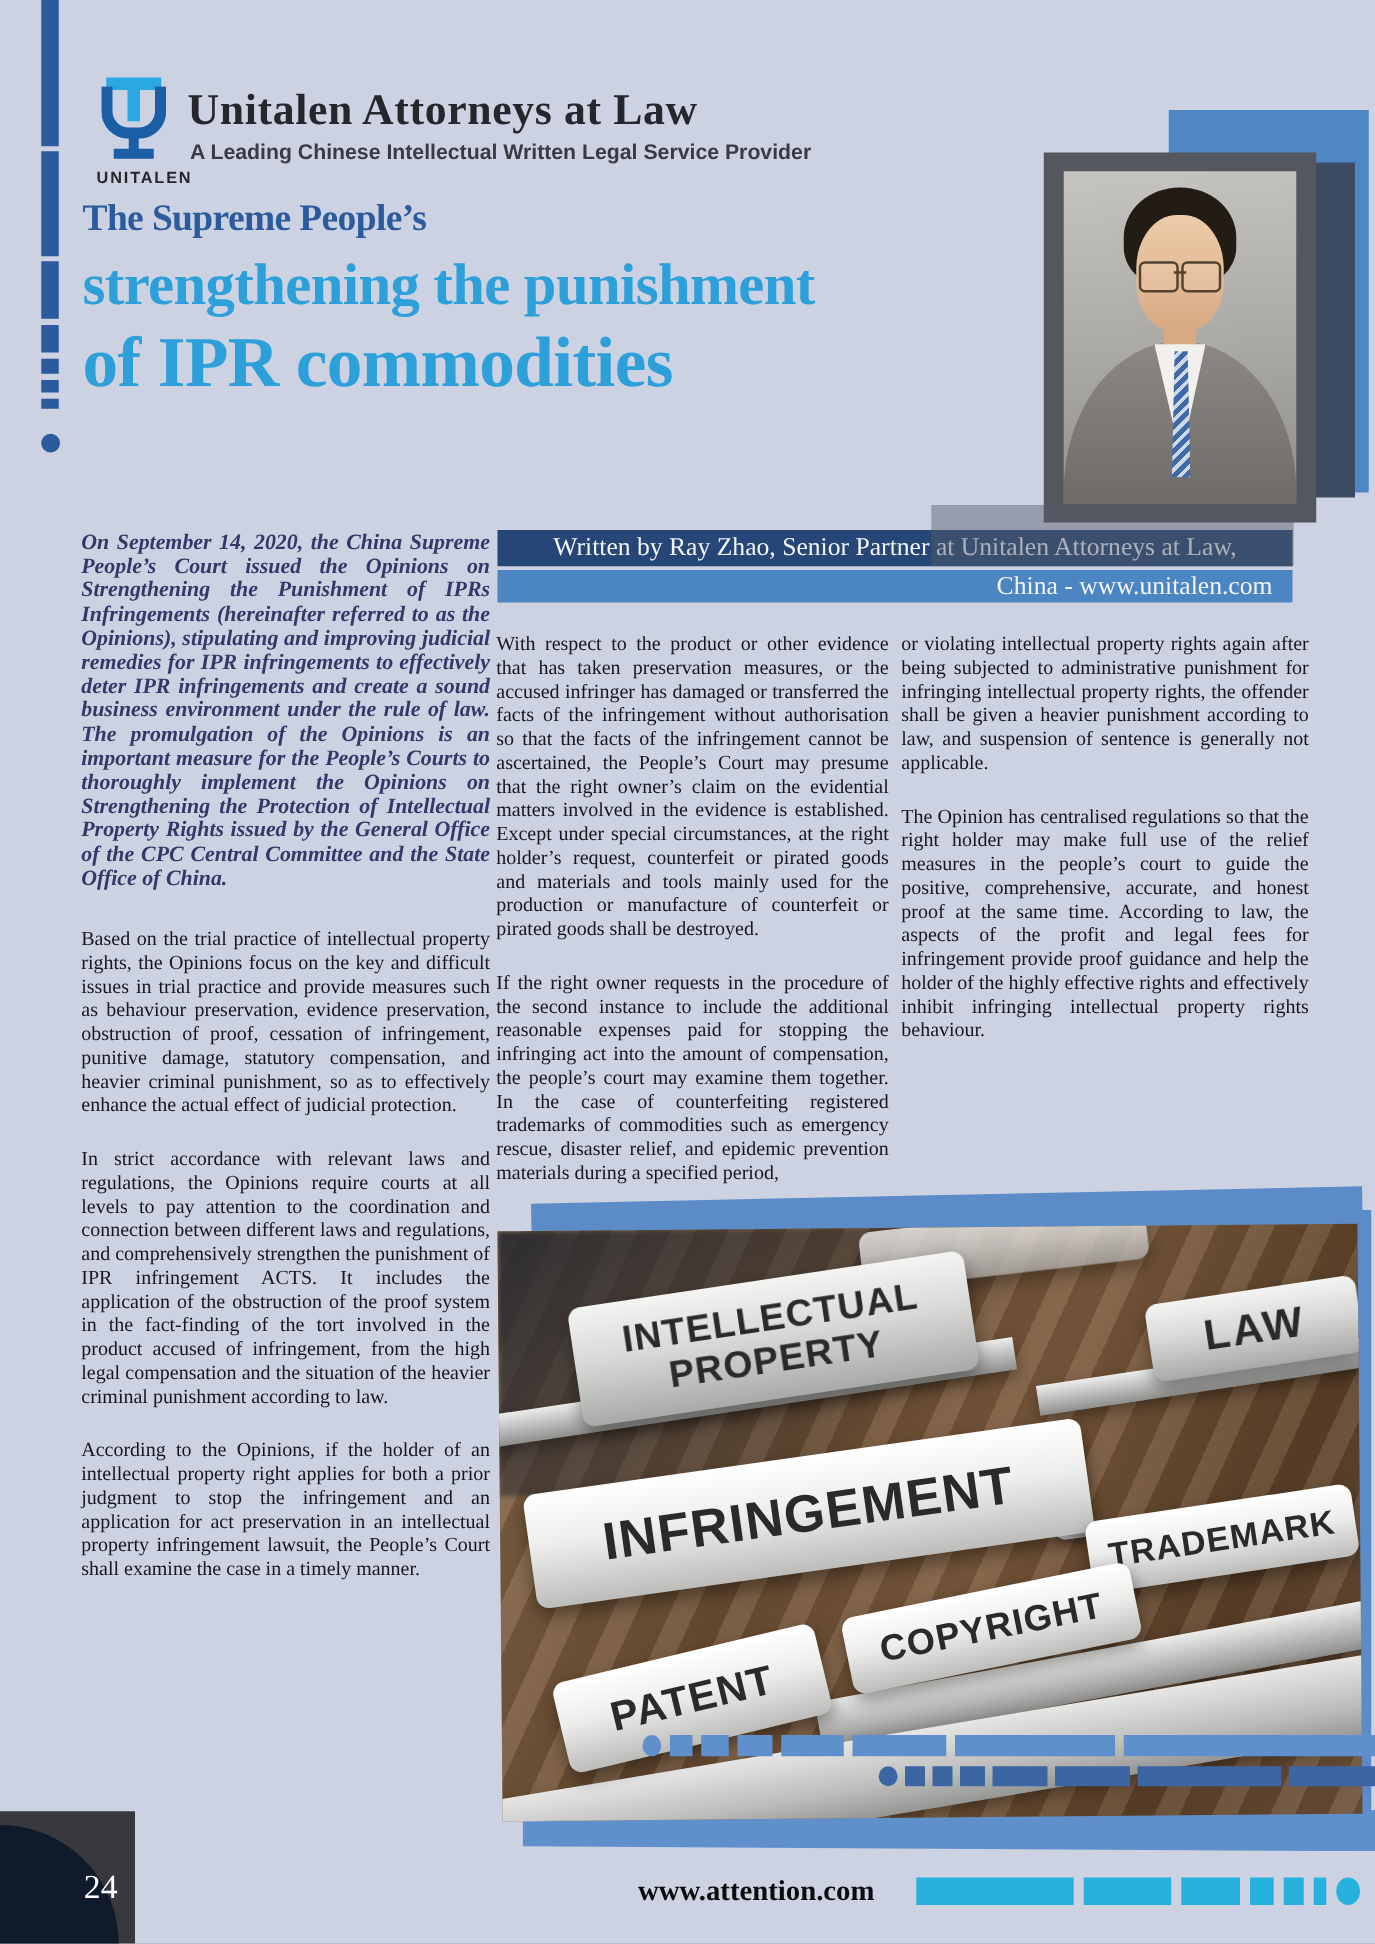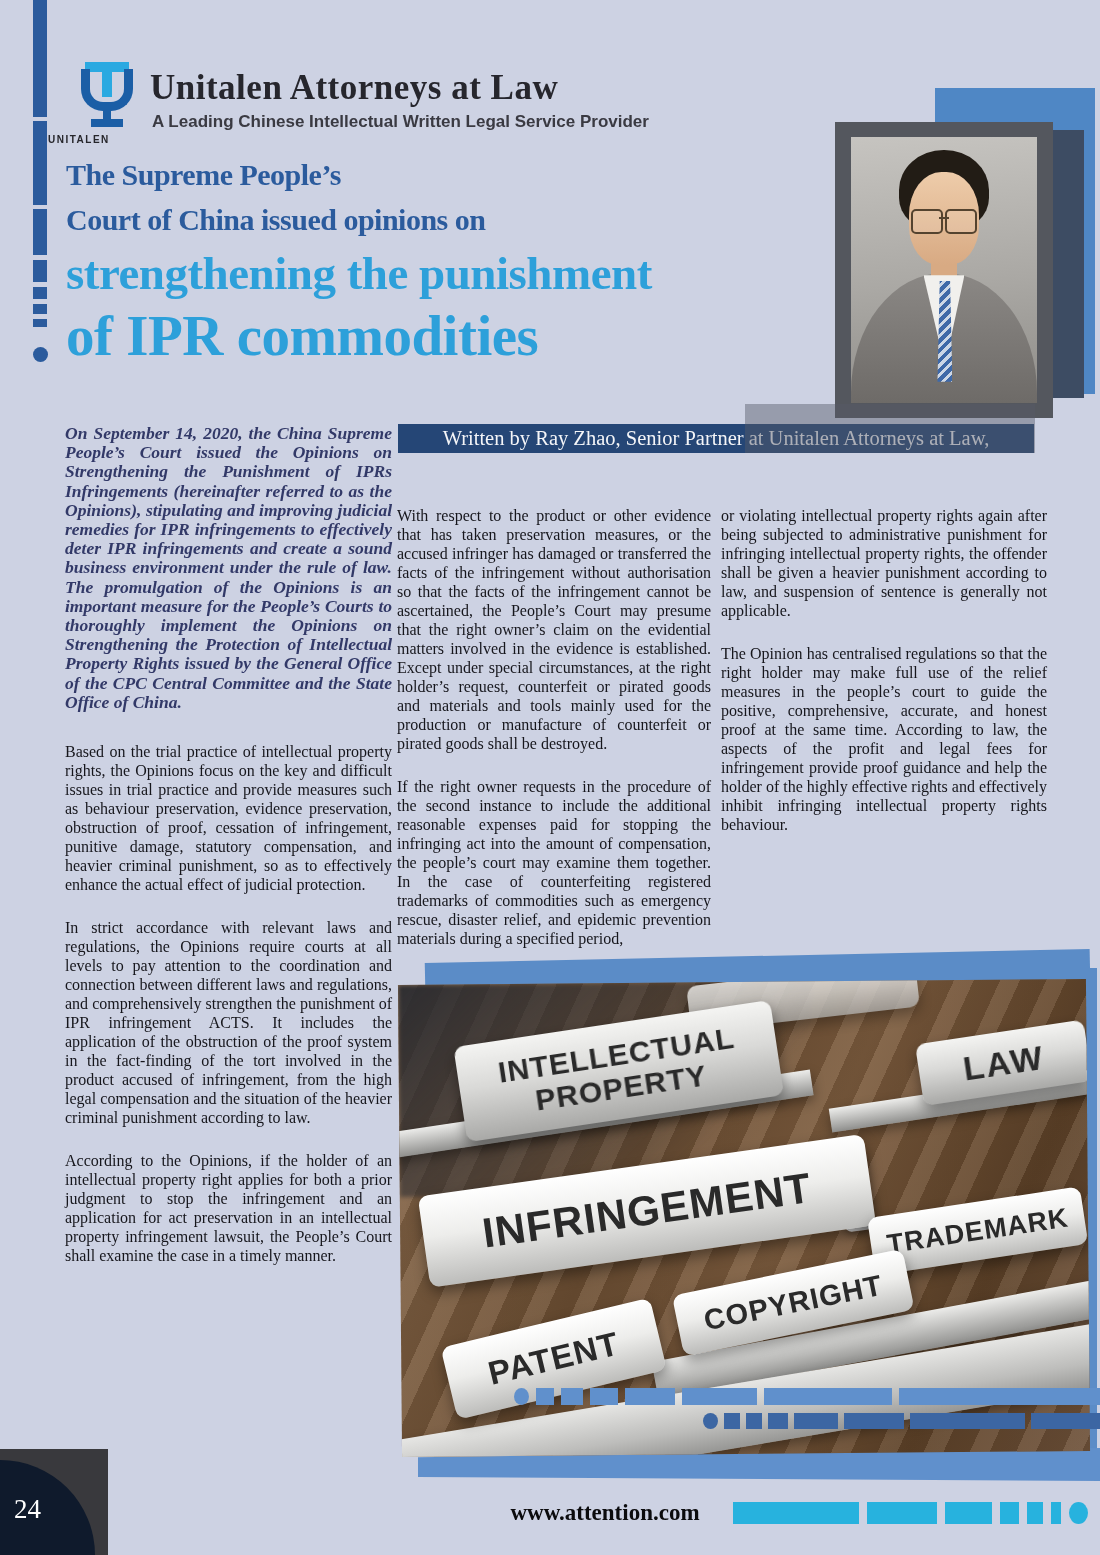--- a/index.html
+++ b/index.html
@@ -13,22 +13,22 @@
   .ldot{position:absolute; left:33px; width:15px; height:15px; border-radius:50%; background:#2b5b9d;}
   
   .logo-mark{position:absolute; left:78px; top:62px; width:58px; height:68px;}
   .logo-tbar{position:absolute; left:7px; top:0; width:44px; height:10px; background:#2aa9e1;}
   .logo-tstem{position:absolute; left:24px; top:9px; width:10px; height:26px; background:#2aa9e1;}
   .logo-u{position:absolute; left:3px; top:7px; width:52px; height:42px; box-sizing:border-box;
     border-left:9px solid #1b5ea6; border-right:9px solid #1b5ea6; border-bottom:9px solid #1b5ea6;
     border-radius:0 0 22px 22px;}
   .logo-bstem{position:absolute; left:25px; top:47px; width:8px; height:12px; background:#1b5ea6;}
   .logo-bbar{position:absolute; left:13px; top:57px; width:32px; height:8px; background:#1b5ea6;}
-  .logo-word{position:absolute; left:48px; top:134px; width:94px; text-align:left;
-    font-family:"Liberation Sans",sans-serif; font-weight:700; font-size:10px; letter-spacing:1.5px; color:#26262b;}
+  .logo-word{position:absolute; left:60px; top:134px; width:94px; text-align:right;
+    font-family:"Liberation Sans",sans-serif; font-weight:700; font-size:13px; letter-spacing:1.5px; color:#26262b;}
   .firm-name{position:absolute; left:150px; top:68px; font-weight:700; font-size:35px; color:#26262d; letter-spacing:.5px;}
   .tagline{position:absolute; left:152px; top:112px; font-family:"Liberation Sans",sans-serif;
     font-weight:700; font-size:17px; color:#3a3a42;}
   
   .headline{position:absolute; left:66px; top:160px; font-weight:700; letter-spacing:-0.5px; line-height:1;}
   .hl1,.hl2{font-size:30px; color:#2b5b9d; margin-bottom:15px;}
   .hl3{font-size:47px; color:#2da0da; margin-bottom:10px;}
   .hl4{font-size:57px; color:#2da0da;}
   
   .blue-rect{position:absolute; left:935px; top:88px; width:160px; height:306px; background:#4f87c5;}
@@ -88,21 +88,21 @@
   .dash-row .dot{border-radius:50%;}
   .row1{left:514px; top:1388px; height:17px; gap:7px;}
   .row1 span{background:#6090cc;}
   .row2{left:703px; top:1413px; height:16px; gap:6px;}
   .row2 span{background:#3c66a3;}
   .bottom-band{position:absolute; left:418px; top:1448px; width:682px; height:33px; background:#6090cc; z-index:1;
     clip-path:polygon(0 28%,100% 0,100% 100%,0 88%);}
   
   .corner-sq{position:absolute; left:0; top:1449px; width:108px; height:106px; background:#39393d; overflow:hidden; z-index:4;}
   .corner-sq::before{content:""; position:absolute; left:-95px; top:11px; width:190px; height:190px; border-radius:50%; background:#0f1a2c;}
-  .page-num{position:absolute; left:14px; top:1494px; width:80px; text-align:left; font-size:27px; color:#ffffff; z-index:5;}
+  .page-num{position:absolute; left:14px; top:1494px; width:80px; text-align:right; font-size:27px; color:#ffffff; z-index:5;}
   .footer-url{position:absolute; left:460px; top:1500px; width:290px; text-align:center;
     font-weight:700; font-size:23px; color:#0b0b0d; z-index:5;}
   .cyan-row{position:absolute; left:733px; top:1502px; height:22px; display:flex; align-items:center; gap:8px; z-index:5;}
   .cyan-row span{display:block; height:100%; background:#27b2de;}
   .cyan-row .dot{border-radius:50%;}
 </style>
 </head>
 <body>
 
 <div class="page">
@@ -124,21 +124,20 @@
     <div class="logo-u"></div>
     <div class="logo-bstem"></div>
     <div class="logo-bbar"></div>
   </div>
   <div class="logo-word">UNITALEN</div>
   <div class="firm-name">Unitalen Attorneys at Law</div>
   <div class="tagline">A Leading Chinese Intellectual Written Legal Service Provider</div>
 
   <div class="headline">
     <div class="hl1">The Supreme People’s</div>
-    <div class="hl2">Court of China issued opinions on</div>
     <div class="hl3">strengthening the punishment</div>
     <div class="hl4">of IPR commodities</div>
   </div>
 
   <div class="blue-rect"></div>
   <div class="navy-rect"></div>
   <div class="photo-frame">
     <div class="portrait">
       <div class="pt-suit"></div>
       <div class="pt-neck"></div>
@@ -148,20 +147,21 @@
       <div class="pt-face"></div>
       <div class="pt-glasses">
         <div class="pt-lens l"></div>
         <div class="pt-lens r"></div>
         <div class="pt-bridge"></div>
       </div>
     </div>
   </div>
 
   <div class="bar1">Written by Ray Zhao, Senior Partner at Unitalen Attorneys at Law,</div>
+  <div class="bar2">China  - www.unitalen.com</div>
   <div class="frame-shadow"></div>
 
   <div class="col col-left">
     <p class="intro">On September 14, 2020, the China Supreme People’s Court issued the Opinions on Strengthening the Punishment of IPRs Infringements (hereinafter referred to as the Opinions), stipulating and improving judicial remedies for IPR infringements to effectively deter IPR infringements and create a sound business environment under the rule of law. The promulgation of the Opinions is an important measure for the People’s Courts to thoroughly implement the Opinions on Strengthening the Protection of Intellectual Property Rights issued by the General Office of the CPC Central Committee and the State Office of China.</p>
     <p>Based on the trial practice of intellectual property rights, the Opinions focus on the key and difficult issues in trial practice and provide measures such as behaviour preservation, evidence preservation, obstruction of proof, cessation of infringement, punitive damage, statutory compensation, and heavier criminal punishment, so as to effectively enhance the actual effect of judicial protection.</p>
     <p>In strict accordance with relevant laws and regulations, the Opinions require courts at all levels to pay attention to the coordination and connection between different laws and regulations, and comprehensively strengthen the punishment of IPR infringement ACTS. It includes the application of the obstruction of the proof system in the fact-finding of the tort involved in the product accused of infringement, from the high legal compensation and the situation of the heavier criminal punishment according to law.</p>
     <p>According to the Opinions, if the holder of an intellectual property right applies for both a prior judgment to stop the infringement and an application for act preservation in an intellectual property infringement lawsuit, the People’s Court shall examine the case in a timely manner.</p>
   </div>
   <div class="col col-mid">
     <p>With respect to the product or other evidence that has taken preservation measures, or the accused infringer has damaged or transferred the facts of the infringement without authorisation so that the facts of the infringement cannot be ascertained, the People’s Court may presume that the right owner’s claim on the evidential matters involved in the evidence is established. Except under special circumstances, at the right holder’s request, counterfeit or pirated goods and materials and tools mainly used for the production or manufacture of counterfeit or pirated goods shall be destroyed.</p>

